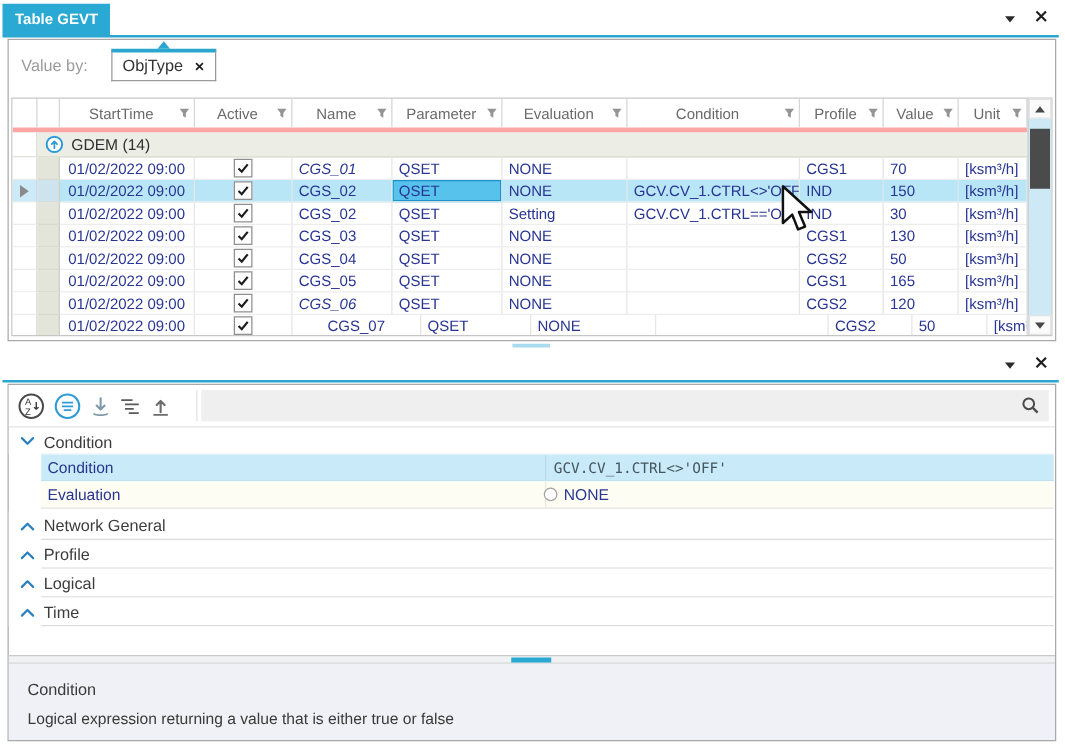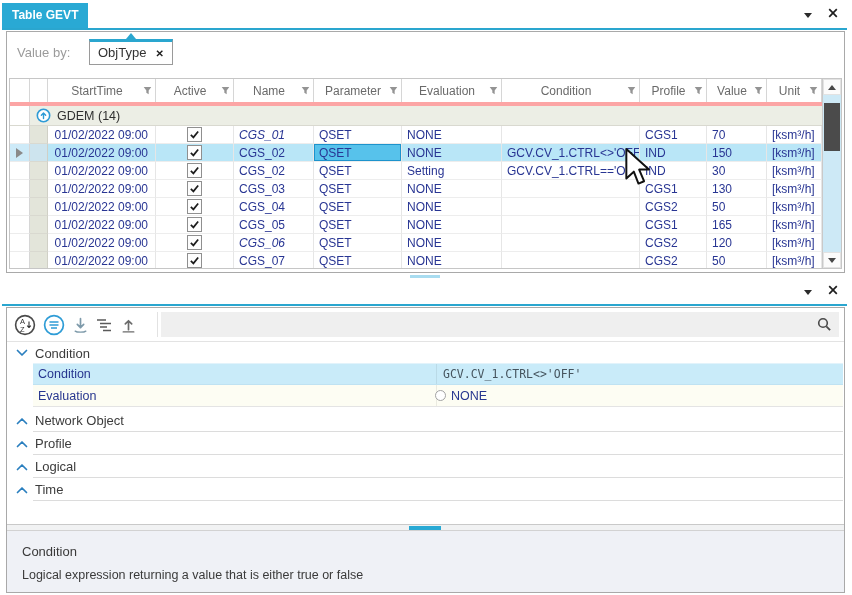--- a/index.html
+++ b/index.html
@@ -334,21 +334,21 @@
               <div class="rowsel"></div>
               <div class="indent"></div>
               <div class="tcell al-right" style="width: 108px;">01/02/2022 09:00</div>
               <div class="tcell al-center" style="width: 78px;">
                 <div class="cbox">
                   <svg width="11" height="11" viewBox="0 0 12 12">
                     <path d="M2 6.4 4.8 9.1 10 2.7" stroke="#1b1b1b" stroke-width="1.9" fill="none"></path>
                   </svg>
                 </div>
               </div>
-              <div class="tcell " style="width: 80px;">CGS_07</div>
+              <div class="tcell " style="width: 80px; margin-left: 23px;">CGS_07</div>
               <div class="tcell " style="width: 88px;">QSET</div>
               <div class="tcell " style="width: 100px;">NONE</div>
               <div class="tcell " style="width: 138px;"></div>
               <div class="tcell " style="width: 67px;">CGS2</div>
               <div class="tcell " style="width: 60px;">50</div>
               <div class="tcell  flexcell">[ksm³/h]</div>
             </div>
           </div>
       </div>
       <div class="vscroll">
@@ -431,21 +431,21 @@
         <span class="radio"></span>
         <span>NONE</span>
       </span>
     </div>
 
     <div class="collapsedwrap">
         <div class="pgroup collapsed">
           <span class="chev"><svg width="12" height="8" viewBox="0 0 12 8">
               <path d="M1.5 6.5 6 2l4.5 4.5" stroke="#2a7fbf" stroke-width="1.7" fill="none" stroke-linecap="round" stroke-linejoin="round"></path>
             </svg></span>
-          <span class="pgtitle">Network Object</span>
+          <span class="pgtitle">Network General</span>
         </div>
         <div class="pgroup collapsed">
           <span class="chev"><svg width="12" height="8" viewBox="0 0 12 8">
               <path d="M1.5 6.5 6 2l4.5 4.5" stroke="#2a7fbf" stroke-width="1.7" fill="none" stroke-linecap="round" stroke-linejoin="round"></path>
             </svg></span>
           <span class="pgtitle">Profile</span>
         </div>
         <div class="pgroup collapsed">
           <span class="chev"><svg width="12" height="8" viewBox="0 0 12 8">
               <path d="M1.5 6.5 6 2l4.5 4.5" stroke="#2a7fbf" stroke-width="1.7" fill="none" stroke-linecap="round" stroke-linejoin="round"></path>

